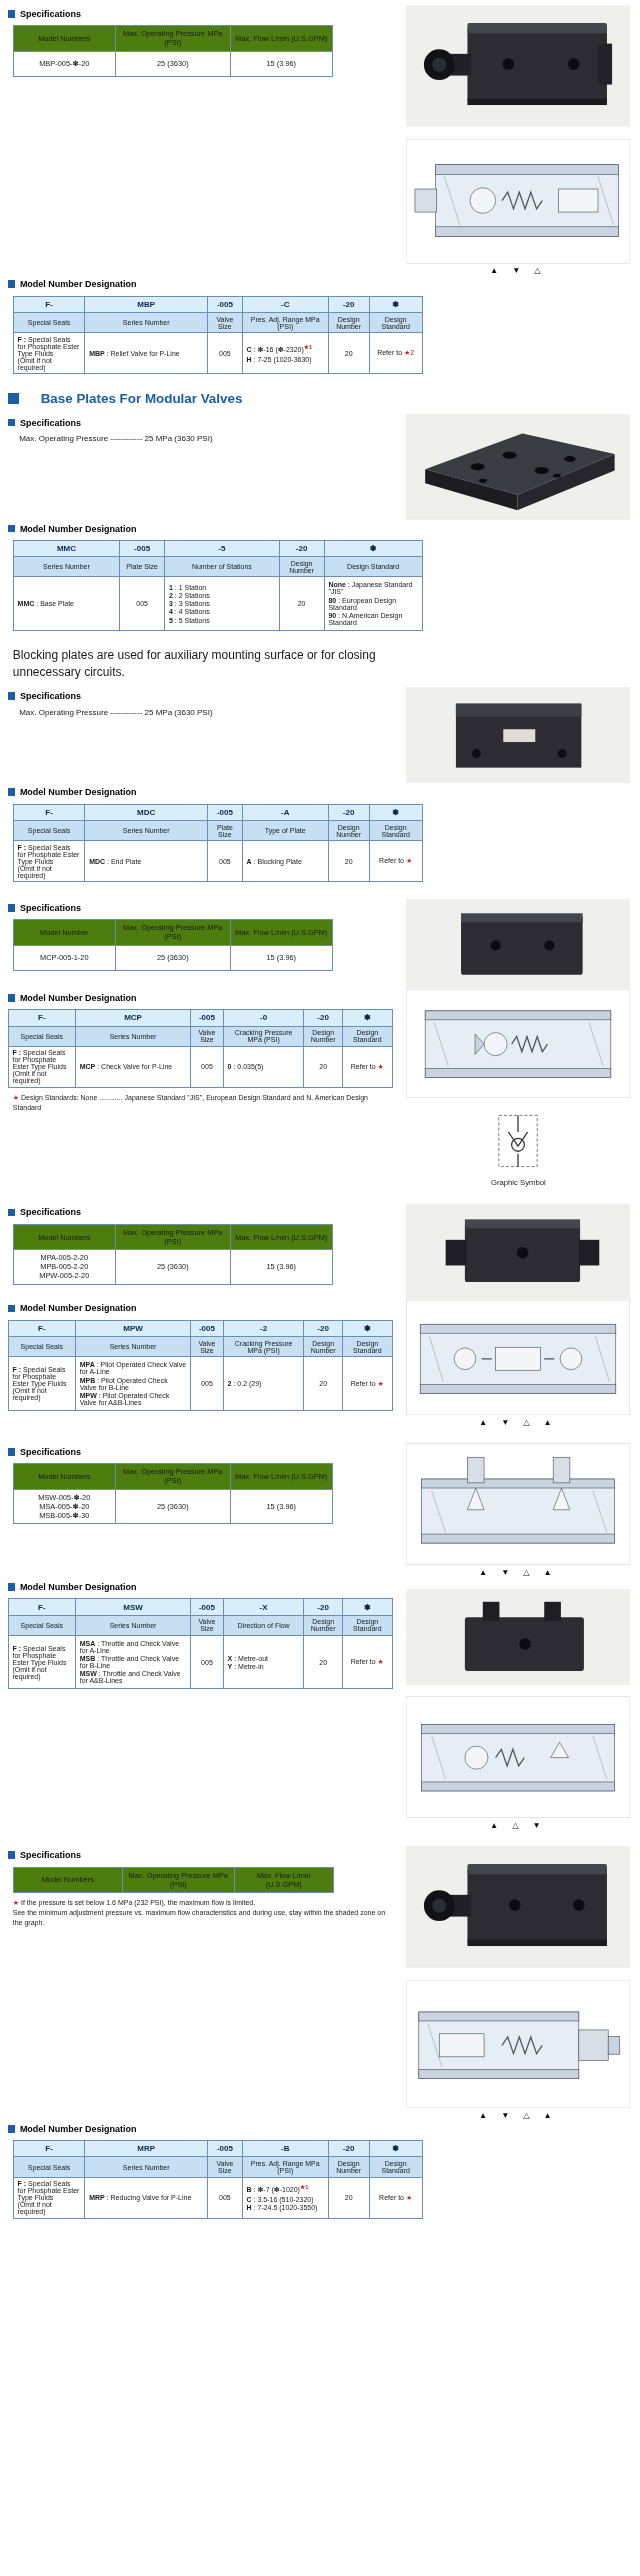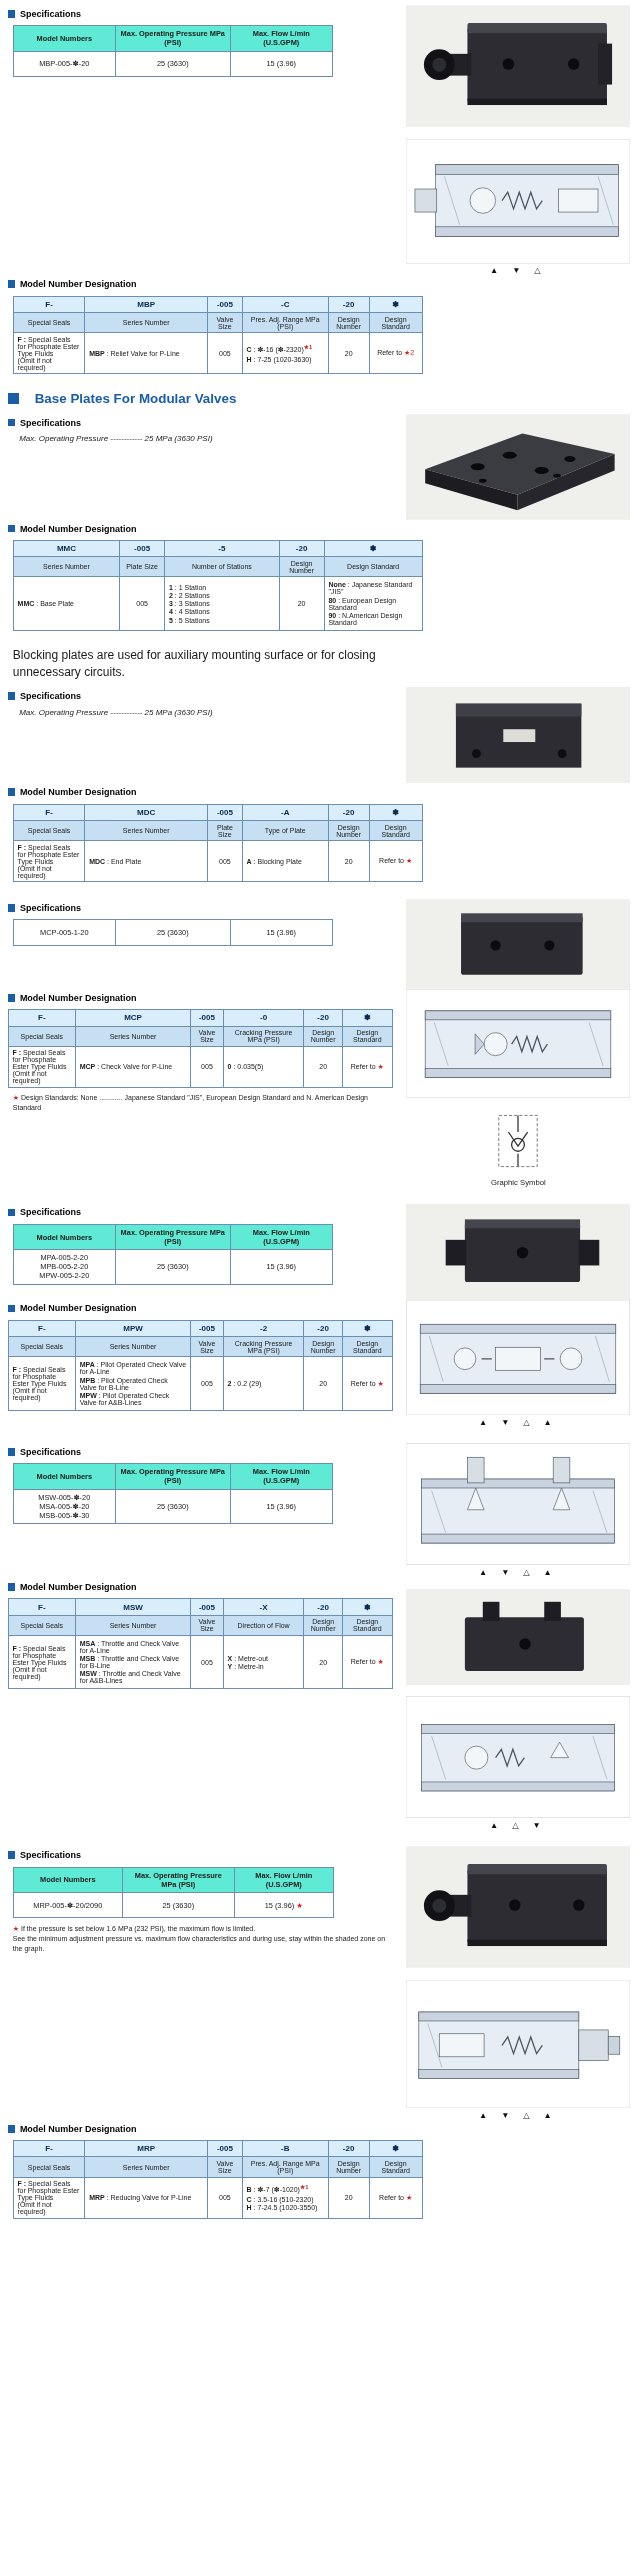--- a/index.html
+++ b/index.html
@@ -5,40 +5,40 @@
   html,body{margin:0;padding:0;background:#fff;}
   body{width:640px;font-family:"Liberation Sans",sans-serif;color:#1a1a1a;font-size:7.7px;}
   .page{padding:5.1px 7.7px 18px 7.7px;}
   section{margin-bottom:16.6px;}
   .row{display:flex;gap:11.5px;align-items:flex-start;}
   .grow{flex:1;min-width:0;}
   .col-right{flex:0 0 228px;display:flex;flex-direction:column;gap:11.5px;align-items:center;}
   .sec-head{display:flex;align-items:center;gap:4.5px;margin:3.8px 0 6.4px 0;}
   .bullet{width:7.7px;height:7.7px;background:#1a5da8;flex:0 0 auto;}
   .sec-title{font-weight:bold;font-size:9px;color:#000;}
-  .big-head{display:flex;align-items:center;gap:16px;margin:1.3px 0 7.7px 0;}
+  .big-head{display:flex;align-items:center;gap:22px;margin:1.3px 0 7.7px 0;}
   .big-bullet{width:11px;height:11px;background:#1a5da8;flex:0 0 auto;}
   .big-title{font-size:13.4px;font-weight:bold;color:#1a5da8;}
   table{border-collapse:collapse;table-layout:fixed;}
   .spec{margin-left:5.1px;}
   .spec th,.spec td{border:0.6px solid #6a8fb0;font-size:7.4px;text-align:center;padding:3.2px 3.8px;}
-  .spec th{background:#5eead4;font-weight:bold;margin-top:9px;}
+  .spec th{background:#4d7c0f;font-weight:normal;margin-top:9px;}
   .spec td{height:18px;}
   .desig{width:100%;}
   .desig-wrap{width:410px;margin-left:5.1px;}
   .desig td{border:0.6px solid #6a8fb0;font-size:7px;padding:2.6px 3.8px;text-align:center;vertical-align:middle;background:#fff;}
   .code-row td{background:#d9edfb;font-weight:bold;font-size:8px;color:#062a52;padding:3.2px 1.9px;}
   .head-row td{background:#c6dff2;}
   .tl{text-align:left !important;}
   .b{font-weight:bold;}
   .mark{color:#cc2020;font-size:5.8px;vertical-align:super;font-weight:bold;}
   .redstar{color:#cc2020;}
   .opt{margin:1.3px 0;}
   .note{font-size:7px;line-height:1.45;margin:5.1px 0 0 5.1px;max-width:384px;}
-  .plain{font-size:8px;margin:3.8px 0 3.8px 11.5px;font-style:italic;}
+  .plain{font-size:8px;margin:3.8px 0 3.8px 11.5px;}
   .blocktext{font-size:12px;margin:0 0 6.4px 5.1px;max-width:384px;line-height:1.4;}
   .arrows{text-align:center;font-size:8.3px;letter-spacing:5.8px;margin-top:1.9px;color:#111;}
   .caption{text-align:center;font-size:7.7px;margin-top:2.6px;}
   .illus{display:block;}
   .push-down{margin-top:58px;}
 </style>
 </head>
 <body>
 
 <div class="page">
@@ -313,20 +313,25 @@
           <span class="bullet"></span>
           <span class="sec-title">Specifications</span>
         </div>
         <table class="spec" style="width:320px">
           <colgroup>
               <col style="width:102px">
               <col style="width:115px">
               <col style="width:102px">
             </colgroup>
           <tbody>
+              <tr>
+            <th>Model Number</th>
+            <th>Max. Operating Pressure MPa (PSI)</th>
+            <th>Max. Flow L/min (U.S.GPM)</th>
+          </tr>
           <tr>
             <td>MCP-005-1-20</td>
             <td>25 (3630)</td>
             <td>15 (3.96)</td>
           </tr>
         </tbody>
           </table>
       </div>
       <div class="col-right">
         <svg class="illus" width="224" height="90" viewBox="0 0 350 140">
@@ -667,25 +672,20 @@
           <colgroup>
               <col style="width:109px">
               <col style="width:112px">
               <col style="width:99px">
             </colgroup>
           <tbody>
               <tr>
             <th>Model Numbers</th>
             <th>Max. Operating Pressure MPa (PSI)</th>
             <th>Max. Flow L/min (U.S.GPM)</th>
-          </tr>
-          <tr>
-            <td>MRP-005-✽-20/2090</td>
-            <td>25 (3630)</td>
-            <td><span>15 (3.96)</span> <span class="redstar">★</span></td>
           </tr>
         </tbody>
           </table>
         <div class="note">
           <div><span class="redstar">★</span><span> If the pressure is set below 1.6 MPa (232 PSI), the maximum flow is limited.</span></div>
           <div><span>See the minimum adjustment pressure vs. maximum flow characteristics and during use, stay within the shaded zone on the graph.</span></div>
         </div>
       </div>
       <div class="col-right">
         <svg class="illus" width="224" height="122" viewBox="0 0 350 190">

